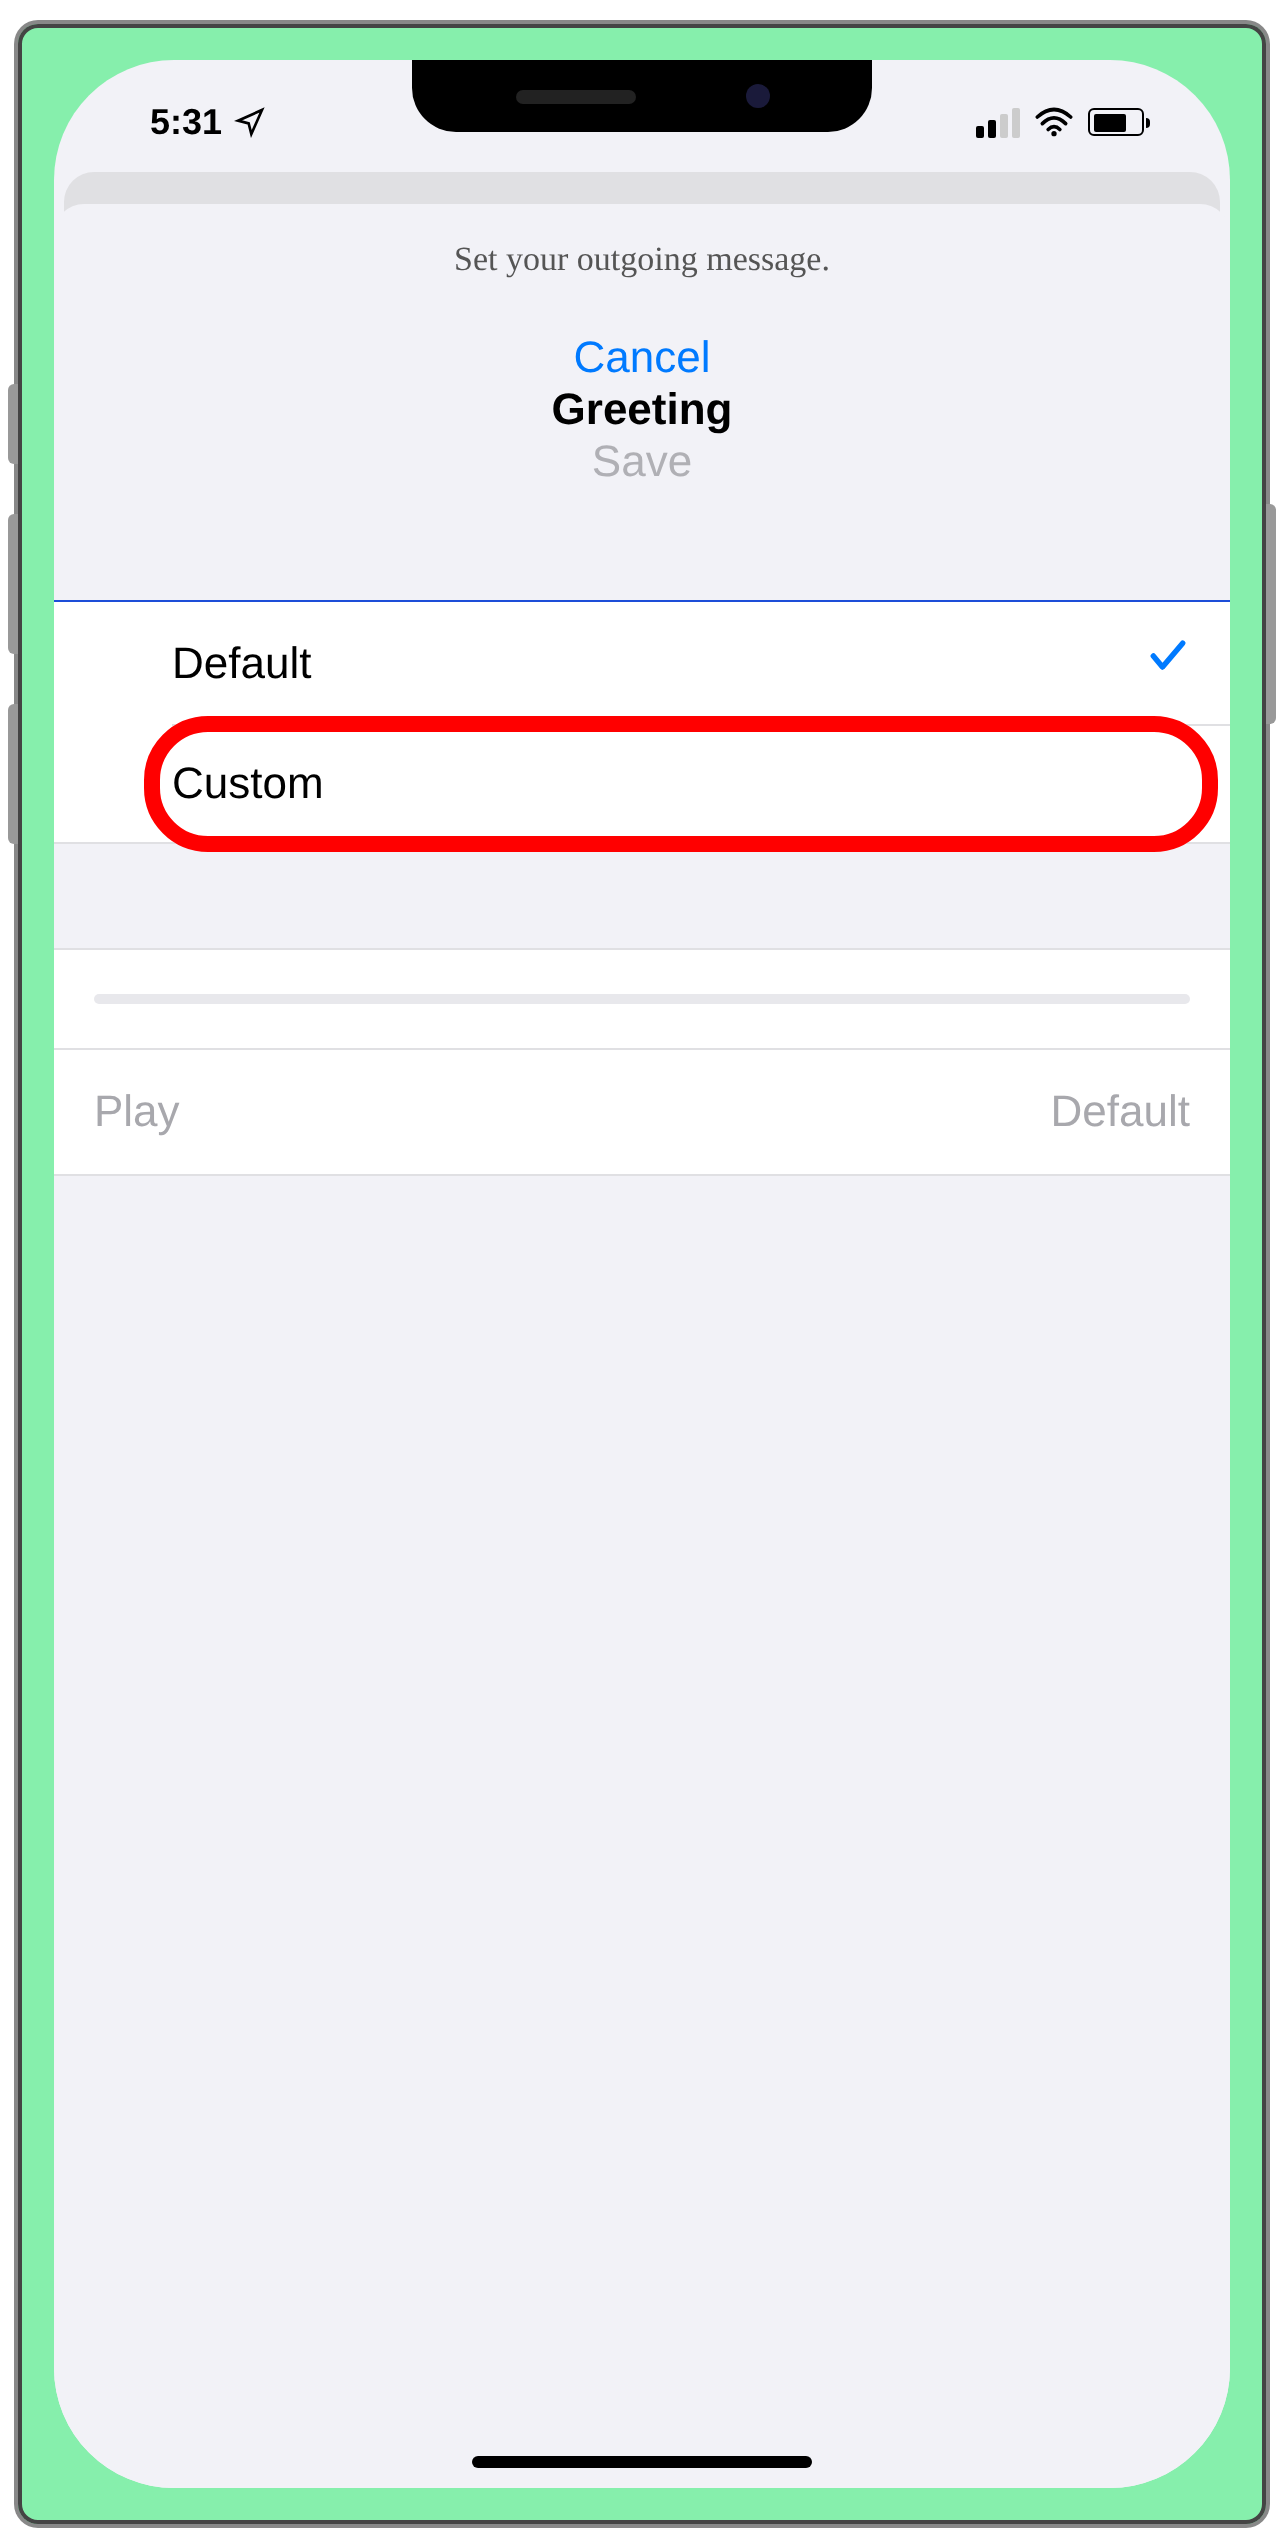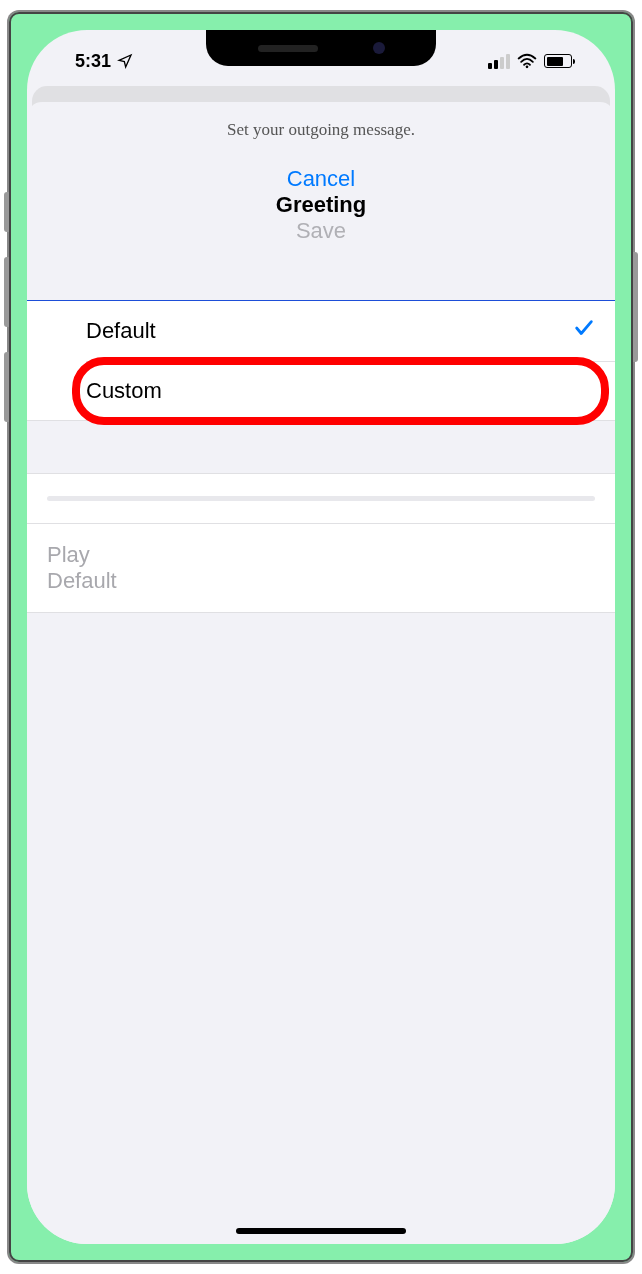--- a/index.html
+++ b/index.html
@@ -244,21 +244,20 @@
       background: #e8e8ec;
       border-radius: 3px;
     }
     .action-row {
       display: flex;
       justify-content: space-between;
       padding: 18px 20px;
       font-size: 22px;
       color: #a8a8ad;
       border-top: 1px solid #e0e0e3;
-      flex-direction: column;
     }
     .home-indicator {
       position: absolute;
       bottom: 10px;
       left: 50%;
       transform: translateX(-50%);
       width: 170px;
       height: 6px;
       background: #000;
       border-radius: 4px;

